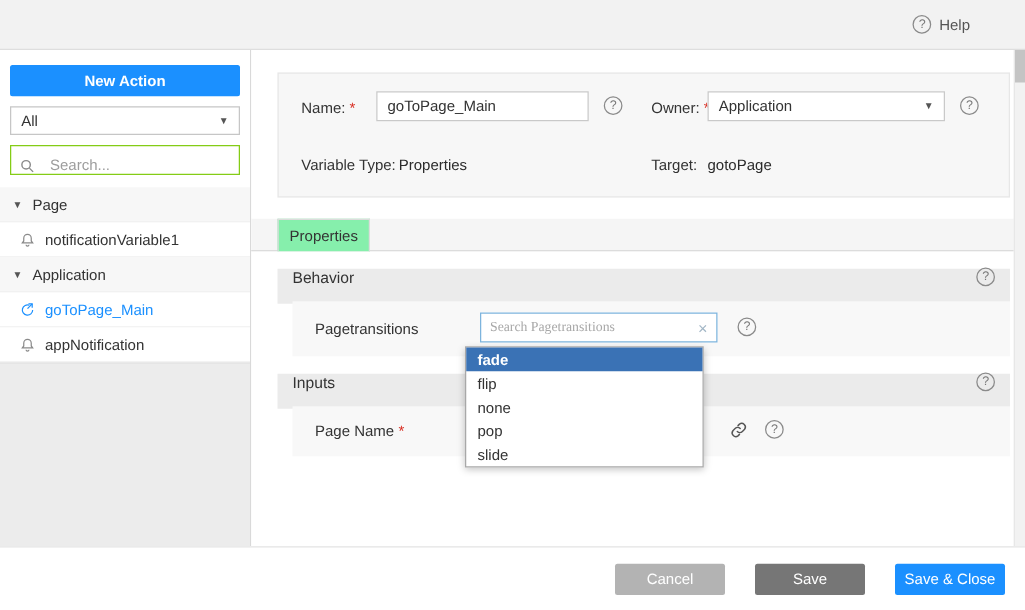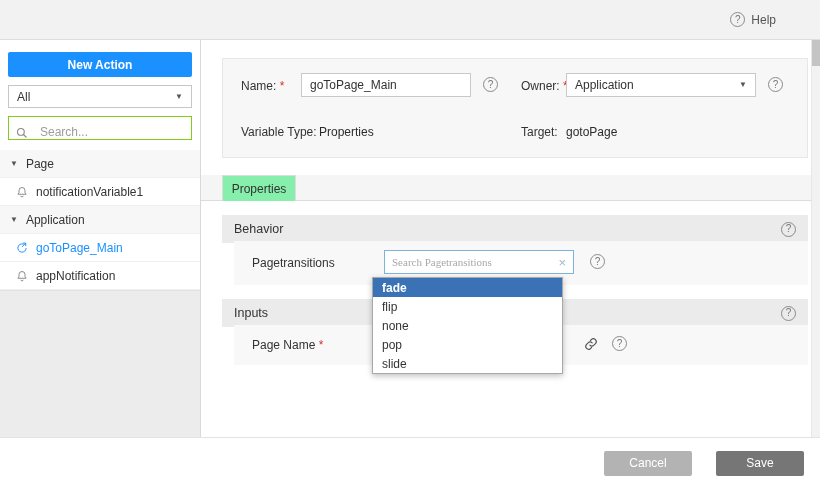--- a/index.html
+++ b/index.html
@@ -74,21 +74,21 @@
 
   
   .tabbar { position:absolute; left:0; right:9px; top:135px; height:26px; background:#f5f5f5;
             border-bottom:1px solid #dcdcdc; }
   .tab-active { position:absolute; left:21px; top:0; width:74px; height:26px; background:#86efac;
                 border:1px solid #dcdcdc; border-bottom:none; display:flex; align-items:center;
                 justify-content:center; color:#333; cursor:pointer; }
 
   
   .sec-header { position:absolute; left:21px; right:12px; height:26px; background:#ebebeb;
-                display:flex; align-items:center; padding:14px 12px; color:#333; font-size:12.5px; }
+                display:flex; align-items:flex-end; padding:14px 12px; color:#333; font-size:12.5px; }
   .sec-header .qmark { margin-left:auto; }
   .sec-body { position:absolute; left:33px; right:12px; background:#f8f8f8; }
   .behavior-header { top:175px; }
   .behavior-body { top:201px; height:44px; }
   .inputs-header { top:259px; }
   .inputs-body { top:285px; height:40px; }
 
   .field-label { position:absolute; left:18px; top:50%; transform:translateY(-50%); color:#333; white-space:nowrap; }
 
   .combobox { position:absolute; left:150px; top:9px; width:190px; height:24px; background:#fff;
@@ -261,15 +261,16 @@
     </div>
 
     <div class="scrollbar">
       <div class="scroll-thumb"></div>
     </div>
   </div>
 
   <div class="footer">
     <button class="btn-cancel">Cancel</button>
     <button class="btn-save">Save</button>
+    <button class="btn-primary">Save &amp; Close</button>
   </div>
 
 </div>
 
 </body></html>

